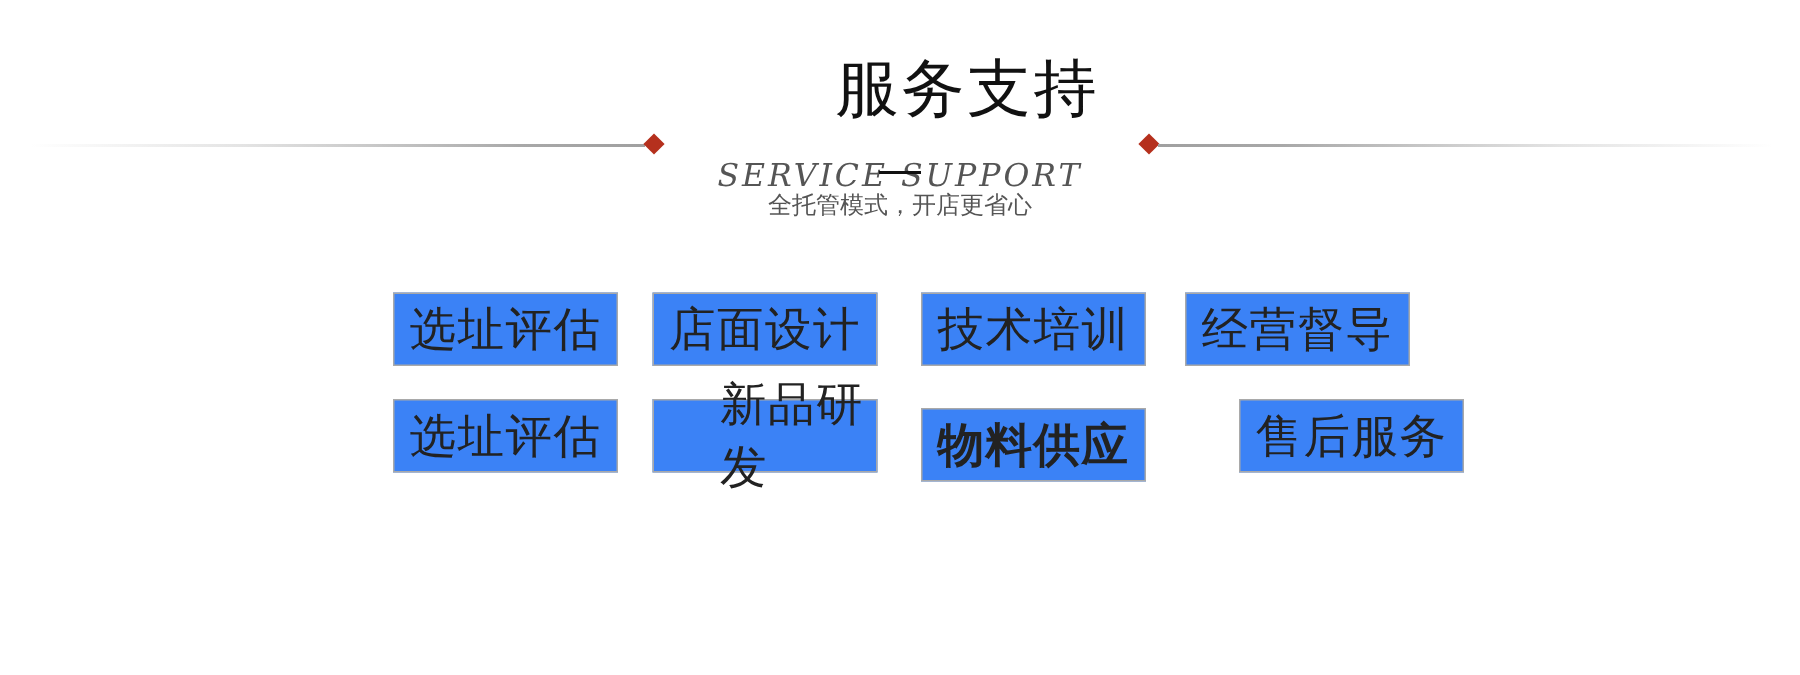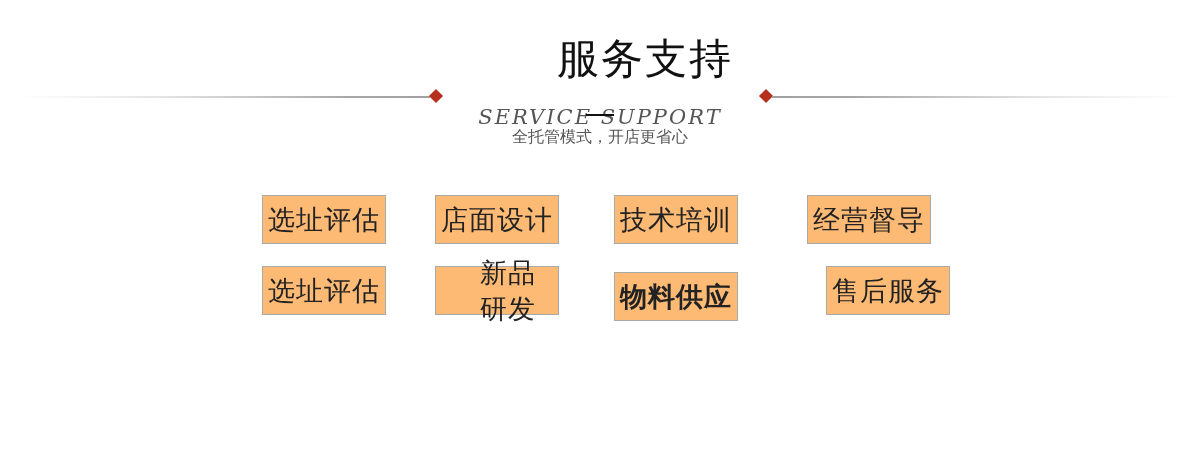--- a/index.html
+++ b/index.html
@@ -80,28 +80,28 @@
       width: 1200px;
       top: 126px;
       text-align: center;
       font-size: 16px;
       line-height: 22px;
       color: #555555;
     }
     .service-box {
       position: absolute;
       box-sizing: border-box;
-      width: 124px;
+      width: 150px;
       height: 49px;
       border: 1px solid #a9a9a9;
-      background: #fdba74;
+      background: #3b82f6;
       display: flex;
       align-items: center;
       justify-content: center;
-      font-size: 27px;
+      font-size: 31px;
       color: #222222;
       letter-spacing: 1px;
       cursor: pointer;
     }
   </style>
 </head>
 <body>
 
 <div>
   <div class="title">服务支持</div>
@@ -116,19 +116,19 @@
 
   <div class="underline-bar"></div>
 
   <div class="tagline">全托管模式，开店更省心</div>
 </div>
 
 <div>
   <div class="service-box" style="left:262px; top:195px;">选址评估</div>
   <div class="service-box" style="left:435px; top:195px;">店面设计</div>
   <div class="service-box" style="left:614px; top:195px;">技术培训</div>
-  <div class="service-box" style="left:807px; top:195px;">经营督导</div>
+  <div class="service-box" style="left:790px; top:195px;">经营督导</div>
 
   <div class="service-box" style="left:262px; top:266px;">选址评估</div>
   <div class="service-box" style="left:435px; top:266px;padding-left:44px;">新品研发</div>
   <div class="service-box" style="left:614px; top:272px;font-weight:bold;">物料供应</div>
   <div class="service-box" style="left:826px; top:266px;">售后服务</div>
 </div>
 
 </body></html>

